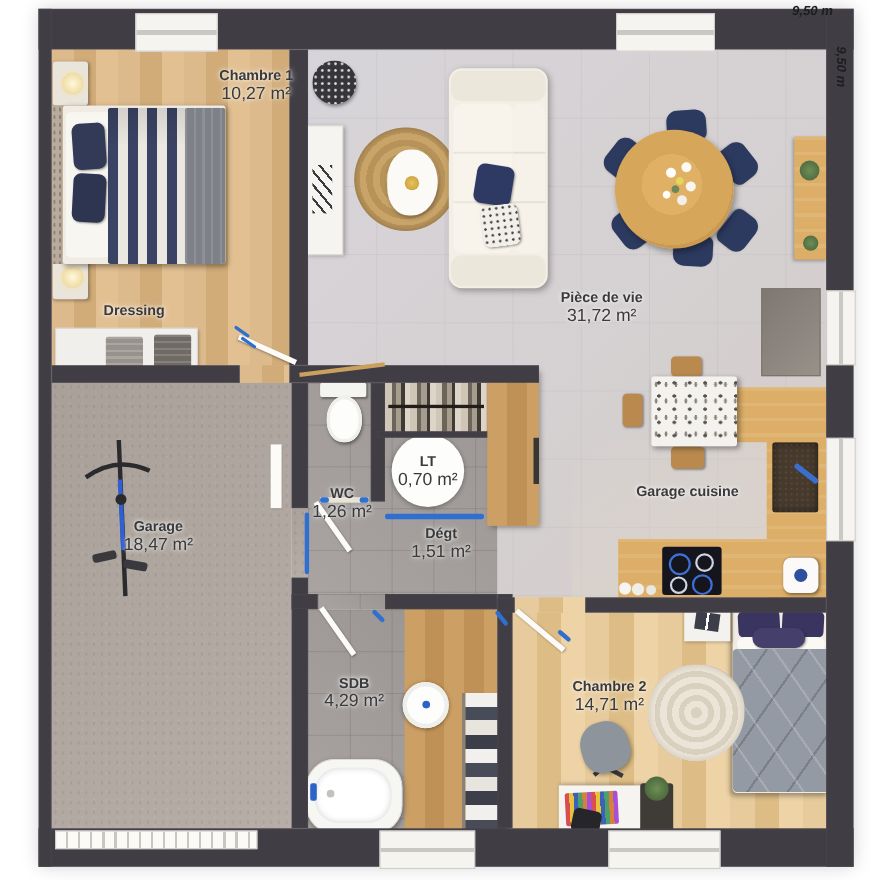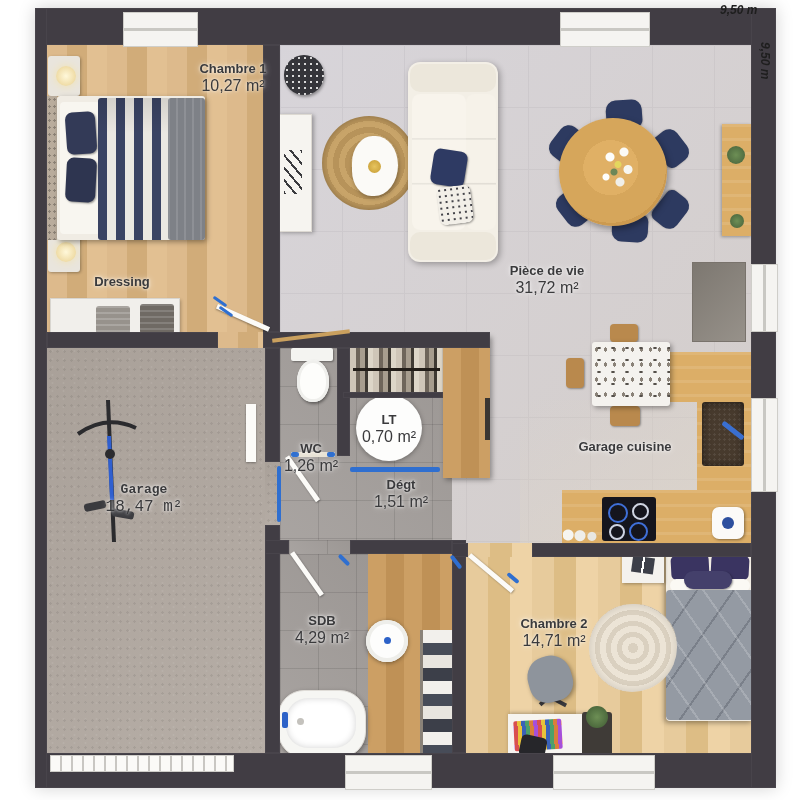--- a/index.html
+++ b/index.html
@@ -264,21 +264,21 @@
     <div class="area">1,26 m²</div>
   </div>
   <div class="room-label" style="left:389px;top:413px;">
     <div>LT</div>
     <div class="area">0,70 m²</div>
   </div>
   <div class="room-label" style="left:401px;top:478px;">
     <div>Dégt</div>
     <div class="area">1,51 m²</div>
   </div>
-  <div class="room-label" style="left:144px;top:483px;font-family:Liberation Mono, monospace;">
+  <div class="room-label" style="left:144px;top:472px;">
     <div>Garage</div>
     <div class="area">18,47 m²</div>
   </div>
   <div class="room-label" style="left:625px;top:440px;">
     <div>Garage cuisine</div>
   </div>
   <div class="room-label" style="left:322px;top:614px;">
     <div>SDB</div>
     <div class="area">4,29 m²</div>
   </div>

